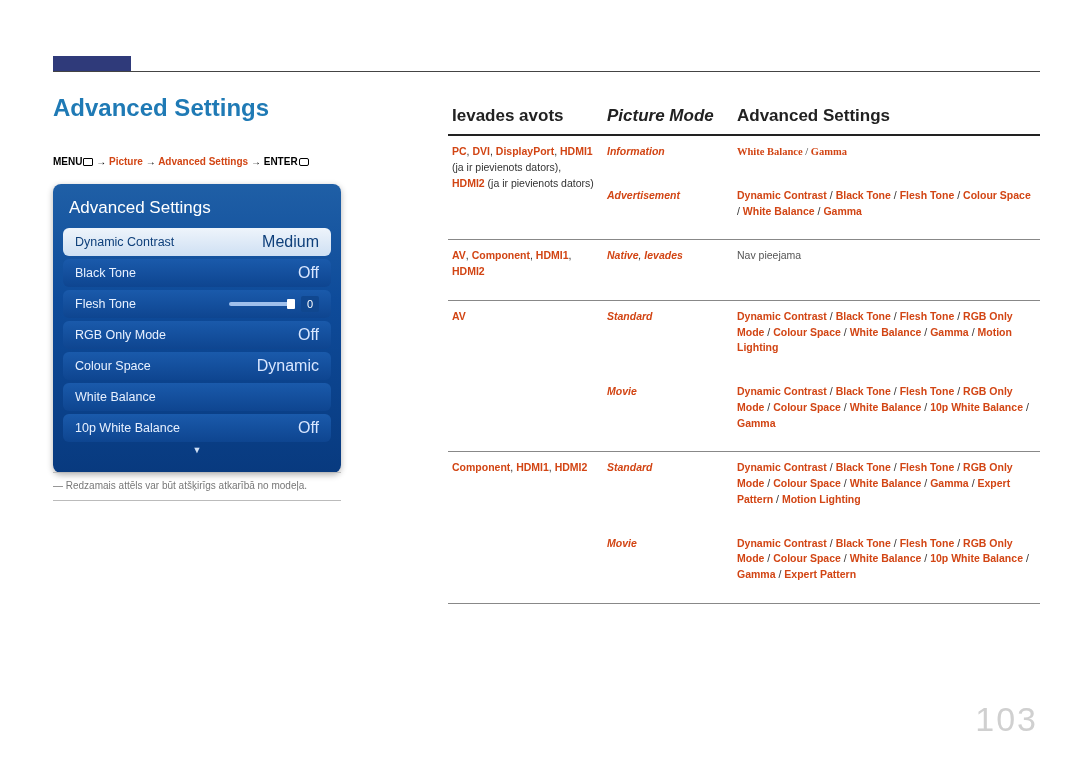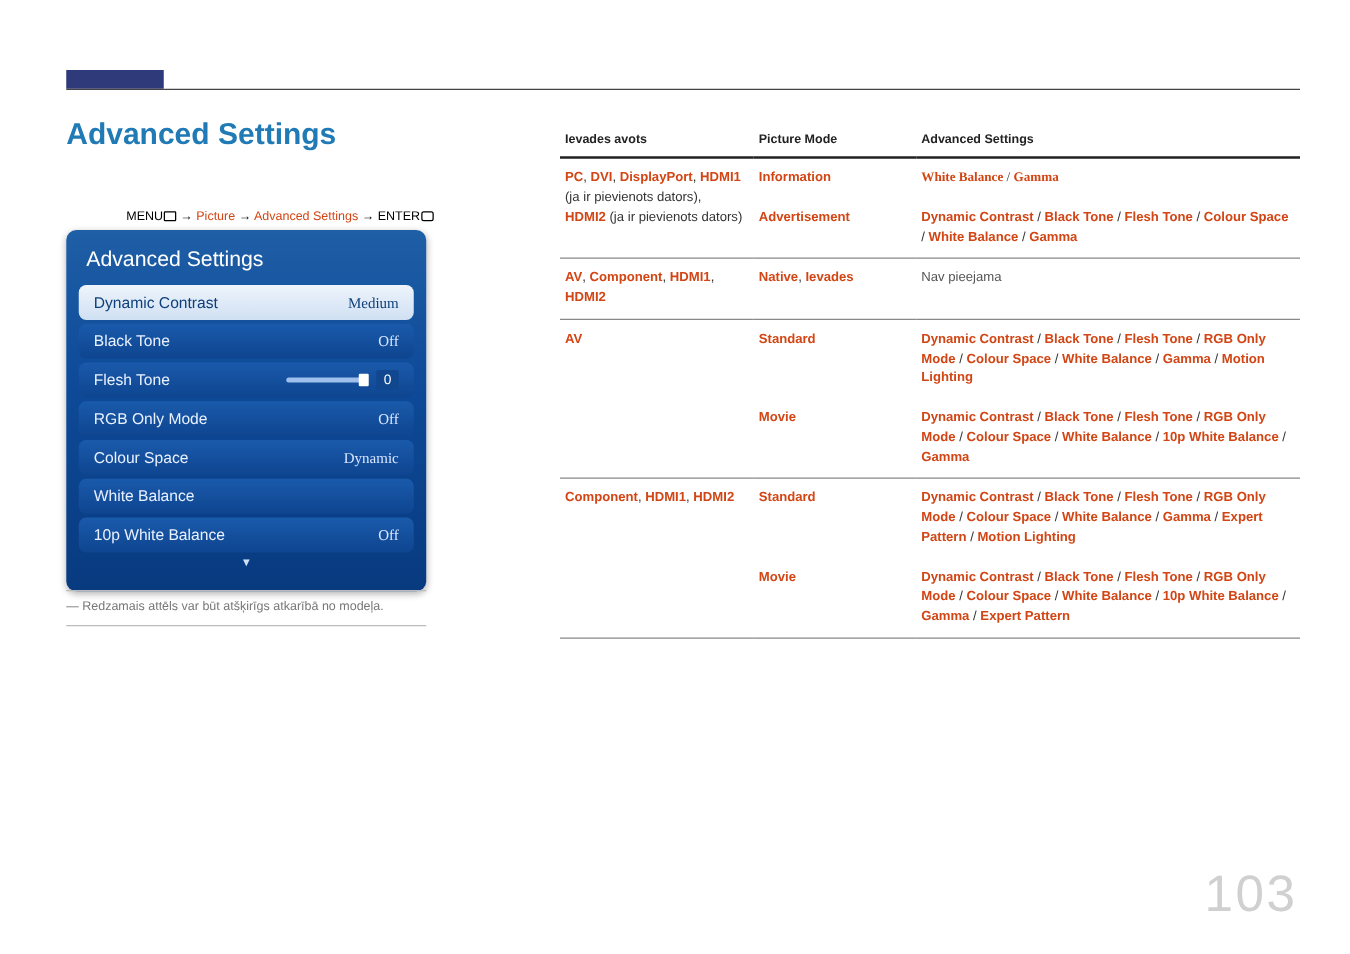--- a/index.html
+++ b/index.html
@@ -29,26 +29,25 @@
   .page-h1 {
     position: absolute;
     top: 94px;
     left: 53px;
     color: #1f7ab5;
     font-size: 24px;
     font-weight: bold;
   }
   .breadcrumb {
     position: absolute;
-    top: 168px;
+    top: 156px;
     left: 53px;
     font-size: 10px;
-    font-weight: normal;
+    font-weight: bold;
     color: #000;
-    margin-left: 48px;
   }
   .breadcrumb .bc-colored { color: #d24514; }
   .icon-box {
     display: inline-block;
     border: 1px solid #000;
     width: 10px;
     height: 8px;
     vertical-align: middle;
     border-radius: 1px;
     margin-left: 1px;
@@ -82,21 +81,21 @@
     margin-bottom: 3px;
     background: linear-gradient(#1a5aab, #0e4590);
     height: 28px;
   }
   .osd-row.selected {
     background: linear-gradient(#eef4fb, #cfe0f3);
     color: #0e3f7a;
     font-weight: 500;
   }
   .osd-row.selected .osd-value { color: #0e3f7a; }
-  .osd-value { color: #d8e6ff; font-size: 12px; font-family: Liberation Serif, serif; }
+  .osd-value { color: #d8e6ff; font-size: 16px; }
   .slider {
     display: inline-flex;
     align-items: center;
     gap: 8px;
   }
   .slider-track {
     width: 64px;
     height: 4px;
     background: #9fc0ec;
     border-radius: 2px;
@@ -142,45 +141,45 @@
   .tbl {
     position: absolute;
     top: 100px;
     left: 448px;
     width: 592px;
     font-size: 10.5px;
     border-collapse: collapse;
   }
   .tbl th {
     text-align: left;
-    font-size: 10px;
+    font-size: 17px;
     font-weight: bold;
     color: #222;
     padding: 6px 4px 8px 4px;
     border-bottom: 2px solid #222;
   }
   .tbl td {
     vertical-align: top;
-    padding: 8px 6px 8px 4px;
+    padding: 8px 6px 20px 4px;
     border-bottom: 1px solid #888;
     line-height: 1.5;
   }
   .tbl .src { width: 155px; }
-  .tbl .mode { width: 130px; }
+  .tbl .mode { width: 130px; font-style: italic; }
   .tbl .adv { }
   .red { color: #d24514; font-weight: bold; }
   .black-plain { color: #333; font-weight: normal; }
   .gray-plain { color: #555; font-weight: normal; margin-top: 48px; }
   .tbl tr.no-bottom td { border-bottom: none; }
 
   .page-num {
     position: absolute;
     right: 42px;
     bottom: 24px;
-    font-size: 41px;
+    font-size: 34px;
     color: #d0d0d0;
     font-weight: 300;
     letter-spacing: 2px;
   }
 </style>
 </head>
 <body>
 
 <div class="top-accent"></div>
 <div class="top-rule"></div>

